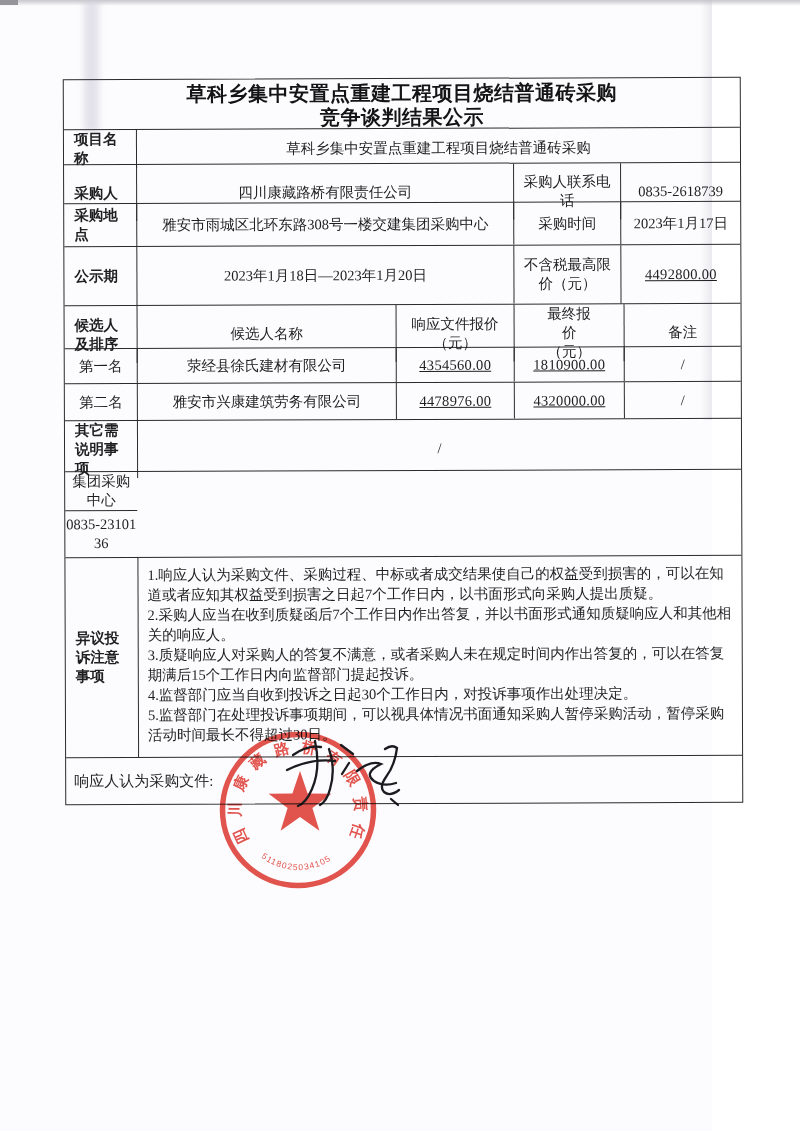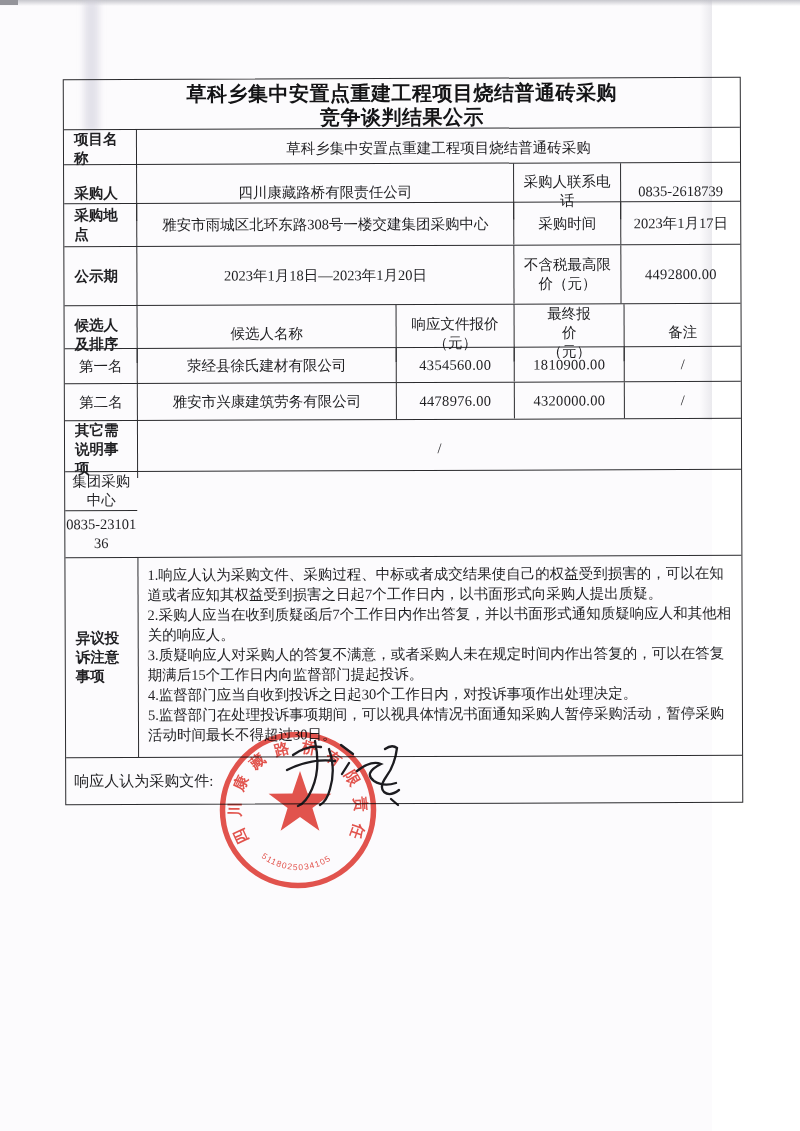--- a/index.html
+++ b/index.html
@@ -46,21 +46,21 @@
   .cols-cand{grid-template-columns:72px 259px 118px 110px 1fr;}
   .cols-wide{grid-template-columns:72px 1fr;}
   .hdr .cell{font-size:14.5px;}
   .stack{display:flex;flex-direction:column;align-items:stretch;padding:0;}
   .substack{flex:1;display:flex;align-items:center;justify-content:center;}
   .substack.first{flex:0 0 24px;border-bottom:1.5px solid #2b2b2e;}
   .notes-cell{display:block;text-align:left;padding:7px 9px 0 9px;line-height:20px;}
   .notes-cell p{margin:0;}
   .sig-row{display:flex;align-items:center;border-top:1.5px solid #2b2b2e;height:47px;
     padding-left:8px;box-sizing:border-box;font-size:15px;}
-  .price{letter-spacing:.3px;}
+  .price{letter-spacing:.3px;text-decoration:underline;}
   
   .overlay{position:absolute;left:195px;top:715px;width:210px;height:190px;
     mix-blend-mode:multiply;pointer-events:none;}
   .overlay svg{overflow:visible;}
 </style>
 </head>
 <body>
 
 <div class="page">
   <div class="edge-top"></div>

